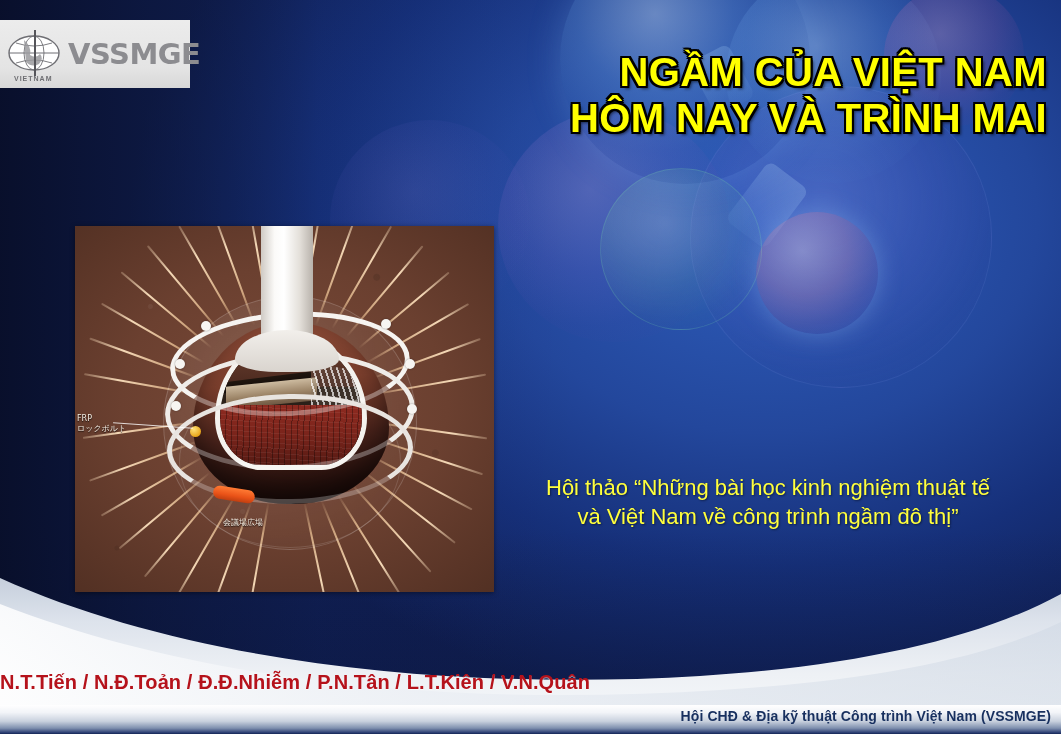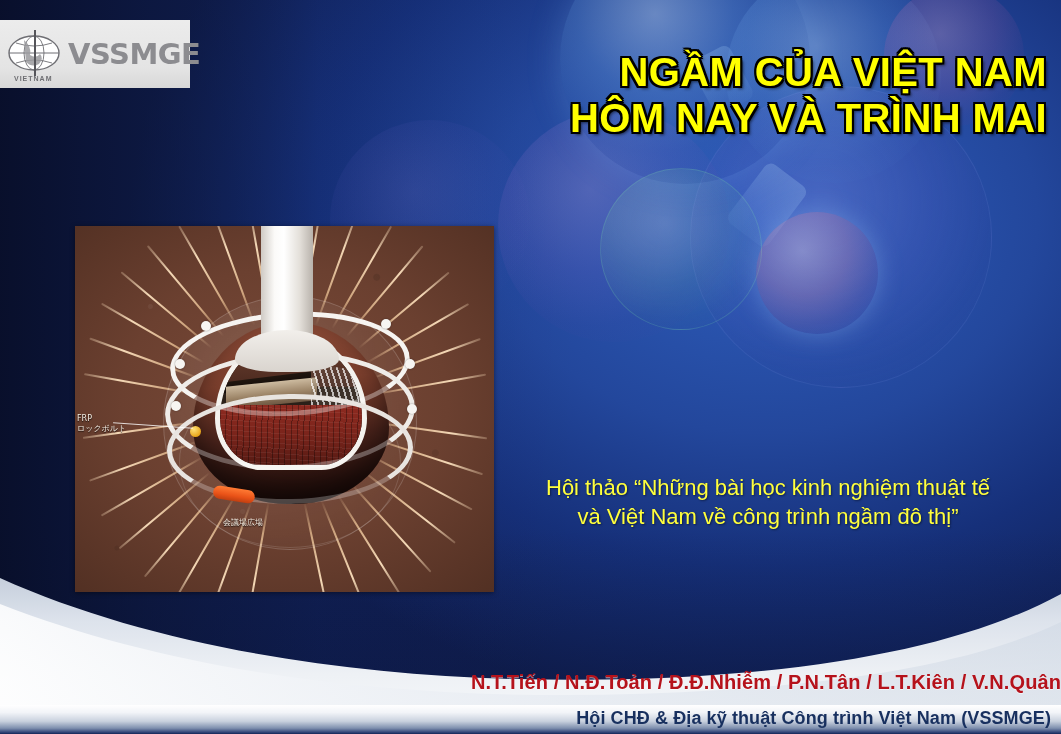--- a/index.html
+++ b/index.html
@@ -309,42 +309,42 @@
   }
 
   
   #wave { position: absolute; left: 0; bottom: 0; width: 1061px; height: 170px; }
 
   
   #authors {
     position: absolute;
     left: 0; top: 671px;
     width: 1061px;
-    text-align: right;
+    text-align: left;
     font-size: 20px;
     font-weight: bold;
     color: #b5121b;
     letter-spacing: 0.1px;
     text-shadow: 0 1px 0 rgba(255,255,255,0.55);
   }
 
   
   #footer-bar {
     position: absolute;
     left: 0; bottom: 0;
     width: 1061px; height: 29px;
     background: linear-gradient(180deg, #ffffff 0%, #f2f4f8 26%, #c9d1de 56%, #7e8fae 80%, #22356b 97%, #14244e 100%);
     display: flex;
     align-items: flex-start;
     justify-content: flex-end;
     box-sizing: border-box;
     padding: 3px 10px 0 0;
   }
   #footer-text {
-    font-size: 18px;
+    font-size: 14px;
     font-weight: bold;
     color: #18305f;
     letter-spacing: 0.1px;
     white-space: nowrap;
   }
 </style>
 </head>
 <body>
 
 <div id="slide">

